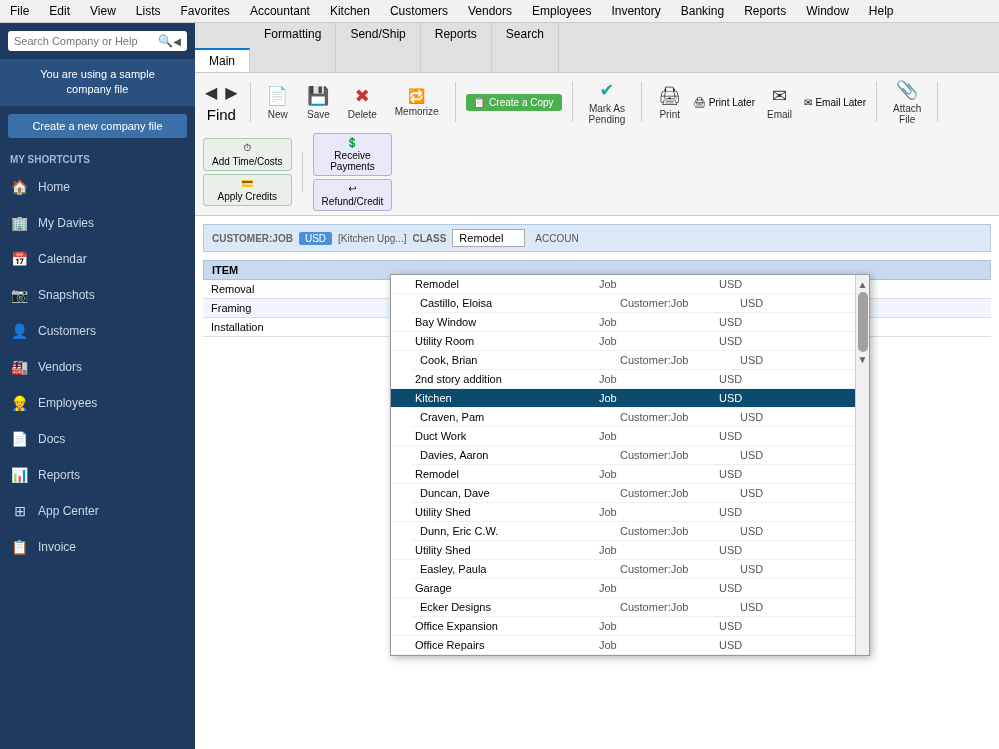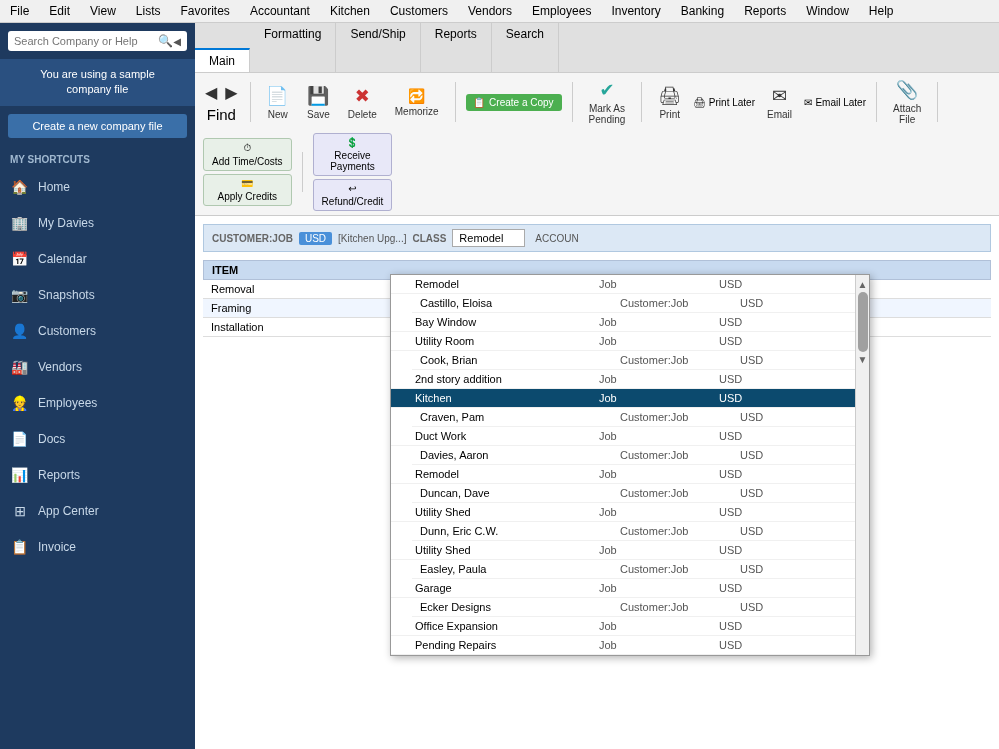--- a/index.html
+++ b/index.html
@@ -412,21 +412,21 @@
                 <span class="col-name">Ecker Designs</span>
                 <span class="col-type">Customer:Job</span>
                 <span class="col-currency">USD</span>
               </div>
               <div class="dropdown-item">
                 <span class="col-name indented">Office Expansion</span>
                 <span class="col-type">Job</span>
                 <span class="col-currency">USD</span>
               </div>
               <div class="dropdown-item">
-                <span class="col-name indented">Pending Repairs</span>
+                <span class="col-name indented">Office Repairs</span>
                 <span class="col-type">Job</span>
                 <span class="col-currency">USD</span>
               </div>
             </div>
 
           <div class="dropdown-scrollbar">
             <div class="scrollbar-track">
               <div class="scroll-arrow">▲</div>
               <div class="scrollbar-thumb" style="height:60px;"></div>
               <div class="scroll-arrow">▼</div>

